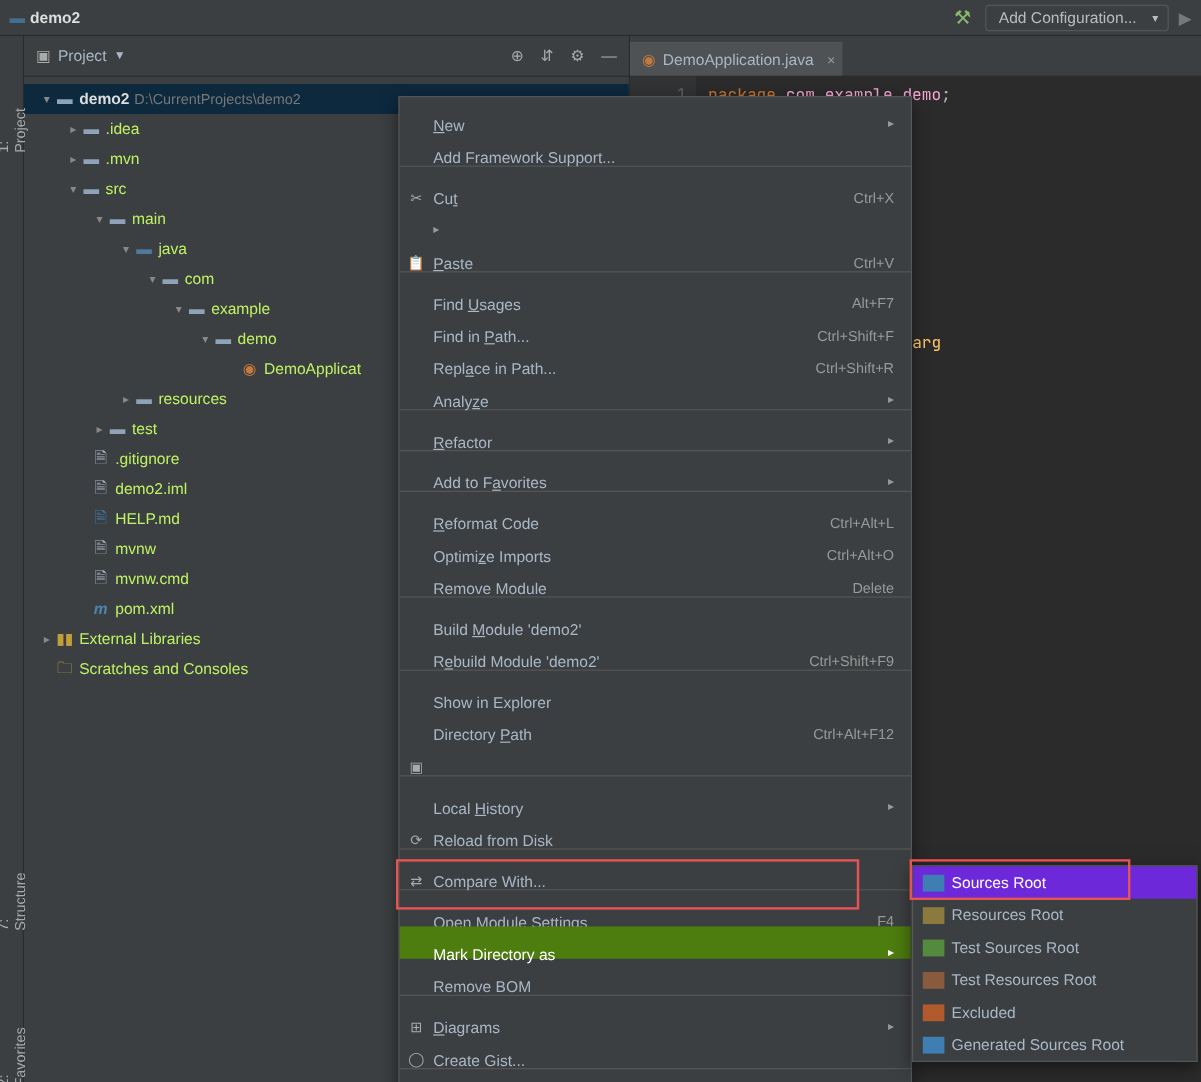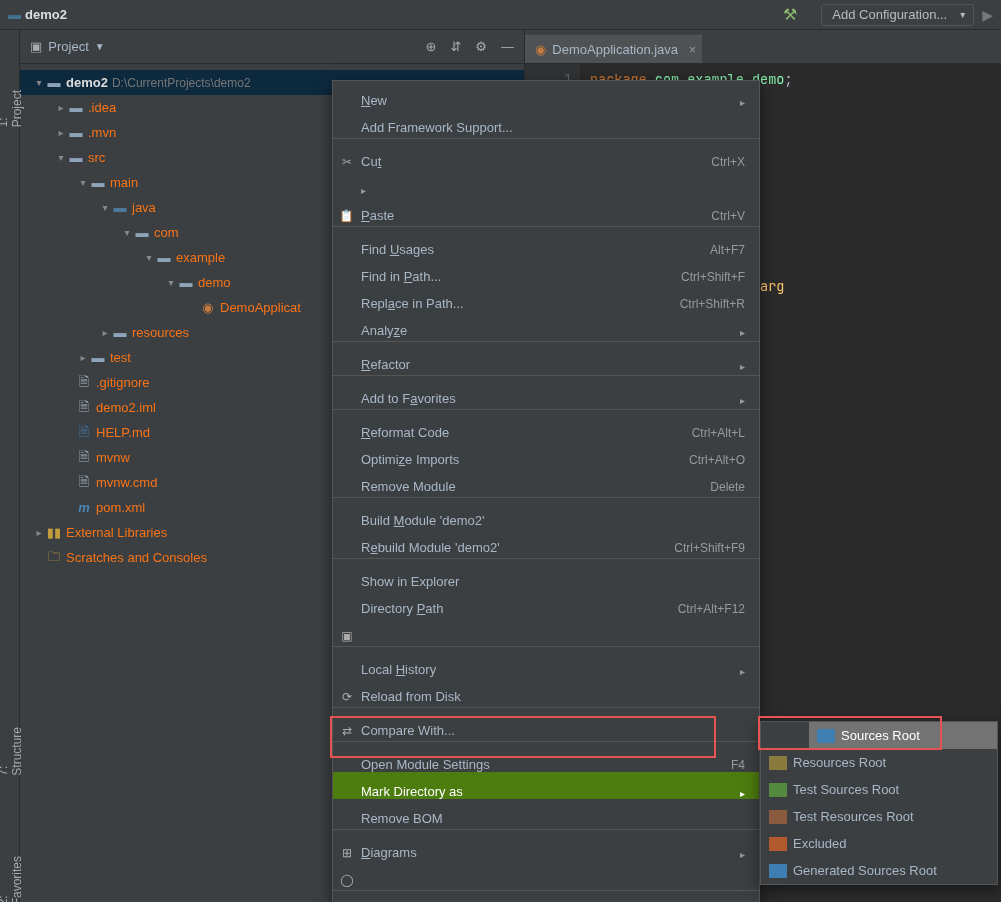--- a/index.html
+++ b/index.html
@@ -50,69 +50,69 @@
   }
   .projheader .title { display:flex;align-items:center;gap:6px;}
   .projheader .title .arrow{font-size:10px;}
   .projheader .icons { margin-left:auto; display:flex; gap:14px; color:#aaa;}
   .tree { padding: 6px 0; overflow:auto; flex:1; }
   .node { display:flex; align-items:center; height:25px; cursor:pointer;}
   .node .tw { width:14px; text-align:center; color:#888; font-size:10px;}
   .node .ic { width:16px; height:16px; display:inline-flex; align-items:center; justify-content:center; margin-right:4px;}
   .node.selected { background:#0d293e; }
   .folder { color:#8fa3b8; }
-  .fname { color:#f97316; }
+  .fname { color:#bef264; }
   .fname.bold { font-weight:bold; color:#ddd;}
   .fname.path { color:#777; font-size:12px; margin-left:4px;}
   
   .editor { flex:1; background:#2b2b2b; display:flex; flex-direction:column;}
   .edtabs { height:34px; background:#3c3f41; display:flex; align-items:flex-end; border-bottom:1px solid #2b2b2b;}
   .edtab { background:#4e5254; padding:6px 24px 6px 10px; display:flex; align-items:center; gap:6px; position:relative; border-top:1px solid #555;}
   .edtab .close{position:absolute; right:6px; color:#999; font-size:12px;}
   .codearea { flex:1; display:flex; font-family:"JetBrains Mono",Consolas,monospace; font-size:13.5px;}
   .gutter { width:55px; background:#313335; color:#606366; text-align:right; padding:4px 8px 0 0; line-height:23px;}
   .code { padding:4px 0 0 10px; line-height:23px; white-space:pre;}
-  .kw{color:#cc7832;margin-top:47px;} .pkg{color:#86efac;text-align:right;} .op{color:#a9b7c6;} .white{color:#ffc66d;}
+  .kw{color:#cc7832;margin-top:47px;} .pkg{color:#f9a8d4;text-align:right;} .op{color:#a9b7c6;} .white{color:#ffc66d;}
   
   .ctxmenu {
     position:absolute; left:332px; top:80px; width:428px;
     background:#3c3f41; border:1px solid #555; box-shadow:0 4px 14px rgba(0,0,0,.5);
     z-index:50;
   }
-  .ctxmenu .mi { display:flex; align-items:flex-end; height:27px; padding:0 14px 0 28px; position:relative; cursor:pointer;}
+  .ctxmenu .mi { display:flex; align-items:flex-start; height:27px; padding:16px 14px 0 28px; position:relative; cursor:pointer;}
   .ctxmenu .mi .micon{position:absolute;left:6px;width:16px;text-align:center;color:#aaa;font-size:12px;}
   .ctxmenu .mi .lbl { flex:1;}
   .ctxmenu .mi .sc { color:#999; font-size:12px;}
   .ctxmenu .mi .sub { color:#999; font-size:10px;}
   .ctxmenu .mi.hilite { background:#4d7c0f; color:#fff;}
   .ctxmenu .mi.hilite .sc,.ctxmenu .mi.hilite .sub{color:#fff;}
   .ctxmenu .sep{height:1px;background:#555;margin:3px 0;}
   .redbox { position:absolute; border:2px solid #e55353; pointer-events:none; z-index:60;}
   
   .submenu {
     position:absolute; left:760px; top:721px; width:238px;
     background:#3c3f41; border:1px solid #555; box-shadow:0 4px 14px rgba(0,0,0,.5);
     z-index:55;
   }
   .submenu .si { display:flex; align-items:center; height:27px; padding:0 12px 0 8px; cursor:pointer;}
   .submenu .si .sic{width:18px;height:14px;margin-right:6px;display:inline-flex;}
-  .submenu .si.hilite{background:#737373;color:#fff;margin-left:48px;}
+  .submenu .si.hilite{background:#6d28d9;color:#fff;}
   .u{text-decoration:underline;}
 </style>
 </head>
 <body>
 
 <div class="topbar">
   <div class="crumb">
     <span style="color:#42708d">▬</span>
     <span style="font-weight:bold;color:#ddd">demo2</span>
   </div>
   <div class="spacer"></div>
   <span class="hammer">⚒</span>
-  <div class="addconfig" style="margin-left:24px">
+  <div class="addconfig" style="margin-left:12px">
     <span>Add Configuration...</span>
   </div>
   <span class="runbtn">▶</span>
 </div>
 
 <div class="main">
 
   <div class="leftstripe">
     <div class="tabv">1: Project</div>
     <div class="tabv" style="margin-top:520px">7: Structure</div>
@@ -359,20 +359,21 @@
       <span class="lbl">Remove BOM</span>
     </div>
   <div class="sep"></div>
   <div class="mi">
       <span class="micon">⊞</span>
       <span class="lbl"><span class="u">D</span>iagrams</span>
       <span class="sub">▸</span>
     </div>
   <div class="mi">
       <span class="micon">◯</span>
+      <span class="lbl">Create Gist...</span>
     </div>
   <div class="sep"></div>
   <div class="mi">
       <span class="lbl">Convert Java File to Kotlin File</span>
       <span class="sc">Ctrl+Alt+Shift+K</span>
     </div>
 </div>
 
 <div class="submenu">
   <div class="si hilite">

